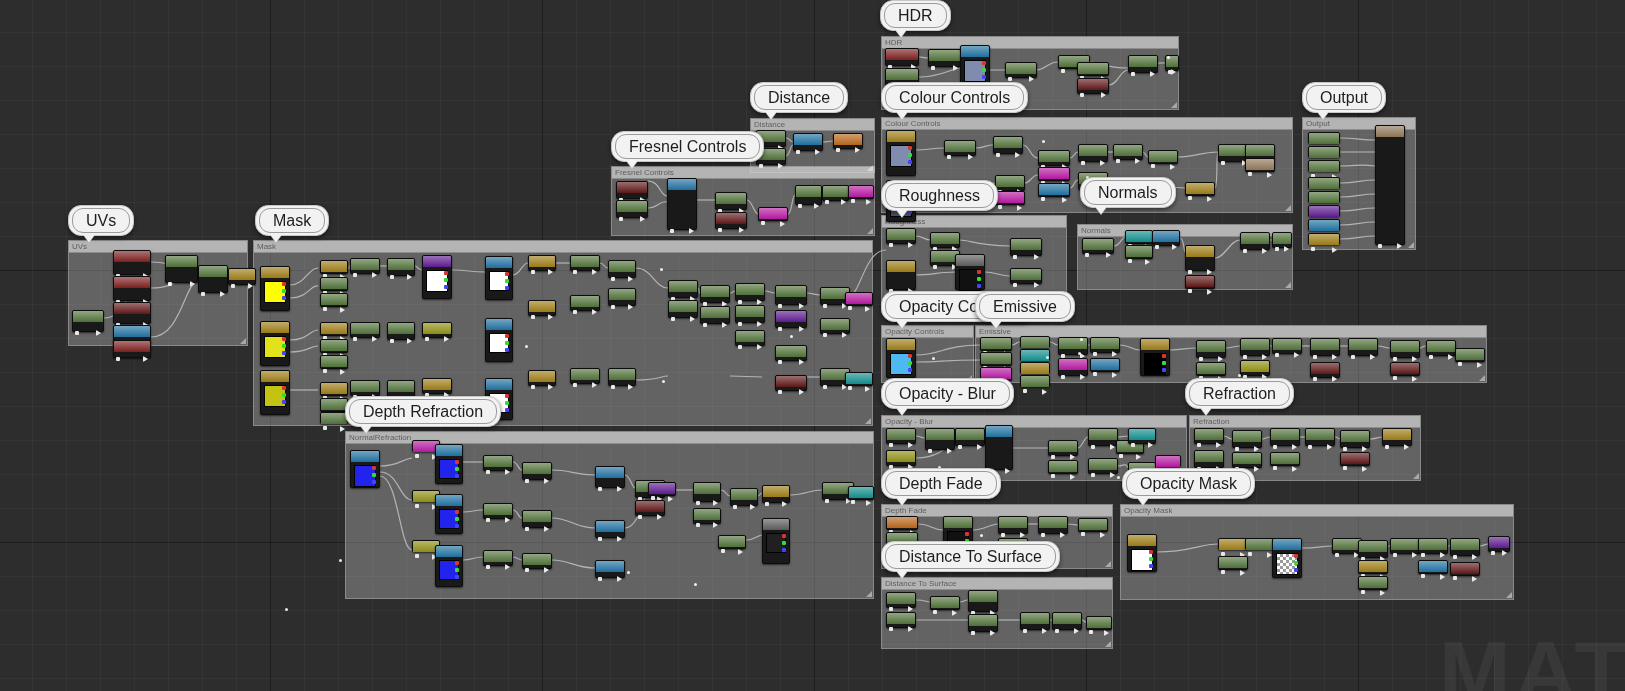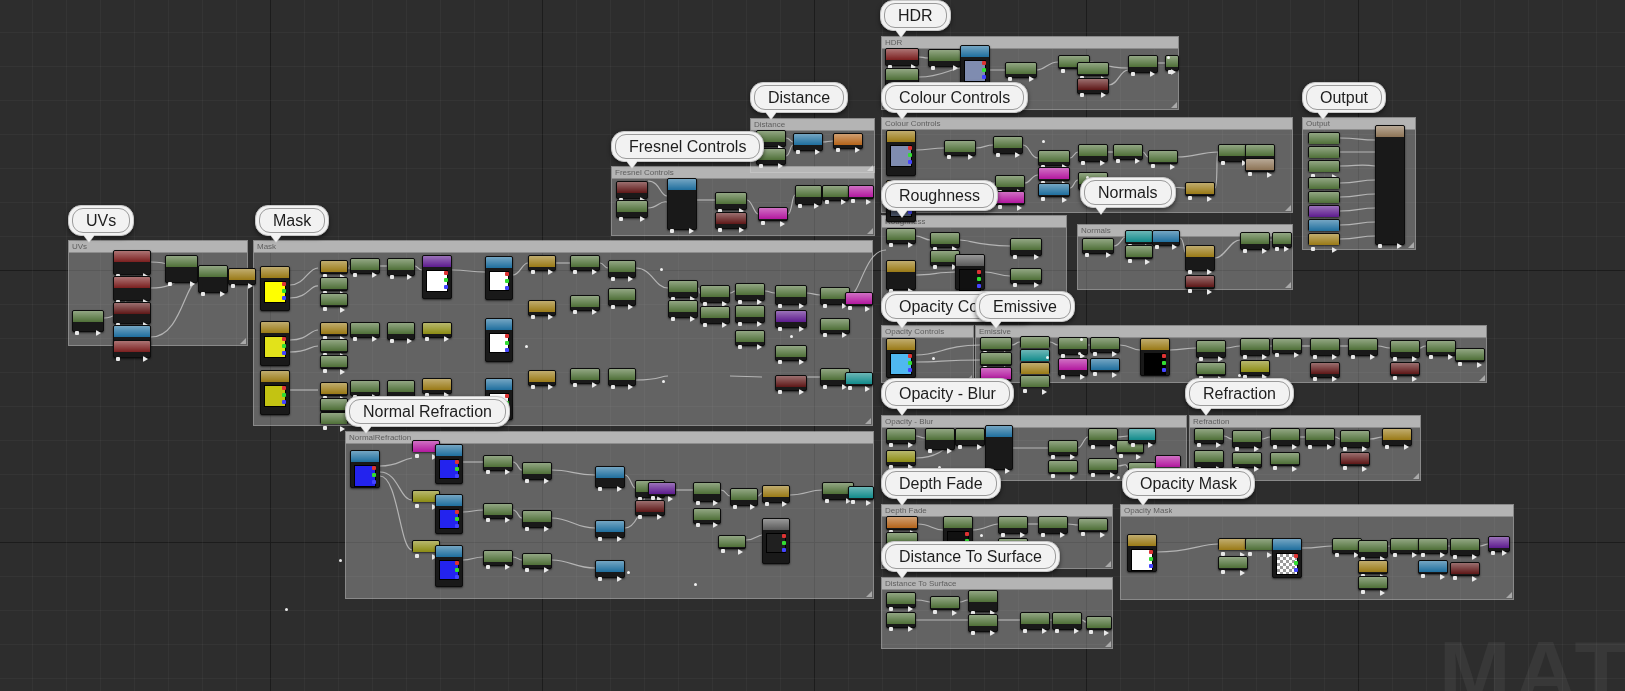--- a/index.html
+++ b/index.html
@@ -2034,21 +2034,21 @@
       </div>
       <div class="callout" style="left: 1080px; top: 177px;">
         <div class="inner">Normals</div>
         <div class="tail"></div>
       </div>
       <div class="callout" style="left: 1302px; top: 82px;">
         <div class="inner">Output</div>
         <div class="tail"></div>
       </div>
       <div class="callout" style="left: 345px; top: 396px;">
-        <div class="inner">Normal Refraction</div>
+        <div class="inner">Depth Refraction</div>
         <div class="tail"></div>
       </div>
       <div class="callout" style="left: 881px; top: 291px;">
         <div class="inner">Opacity Controls</div>
         <div class="tail"></div>
       </div>
       <div class="callout" style="left: 975px; top: 291px;">
         <div class="inner">Emissive</div>
         <div class="tail"></div>
       </div>

